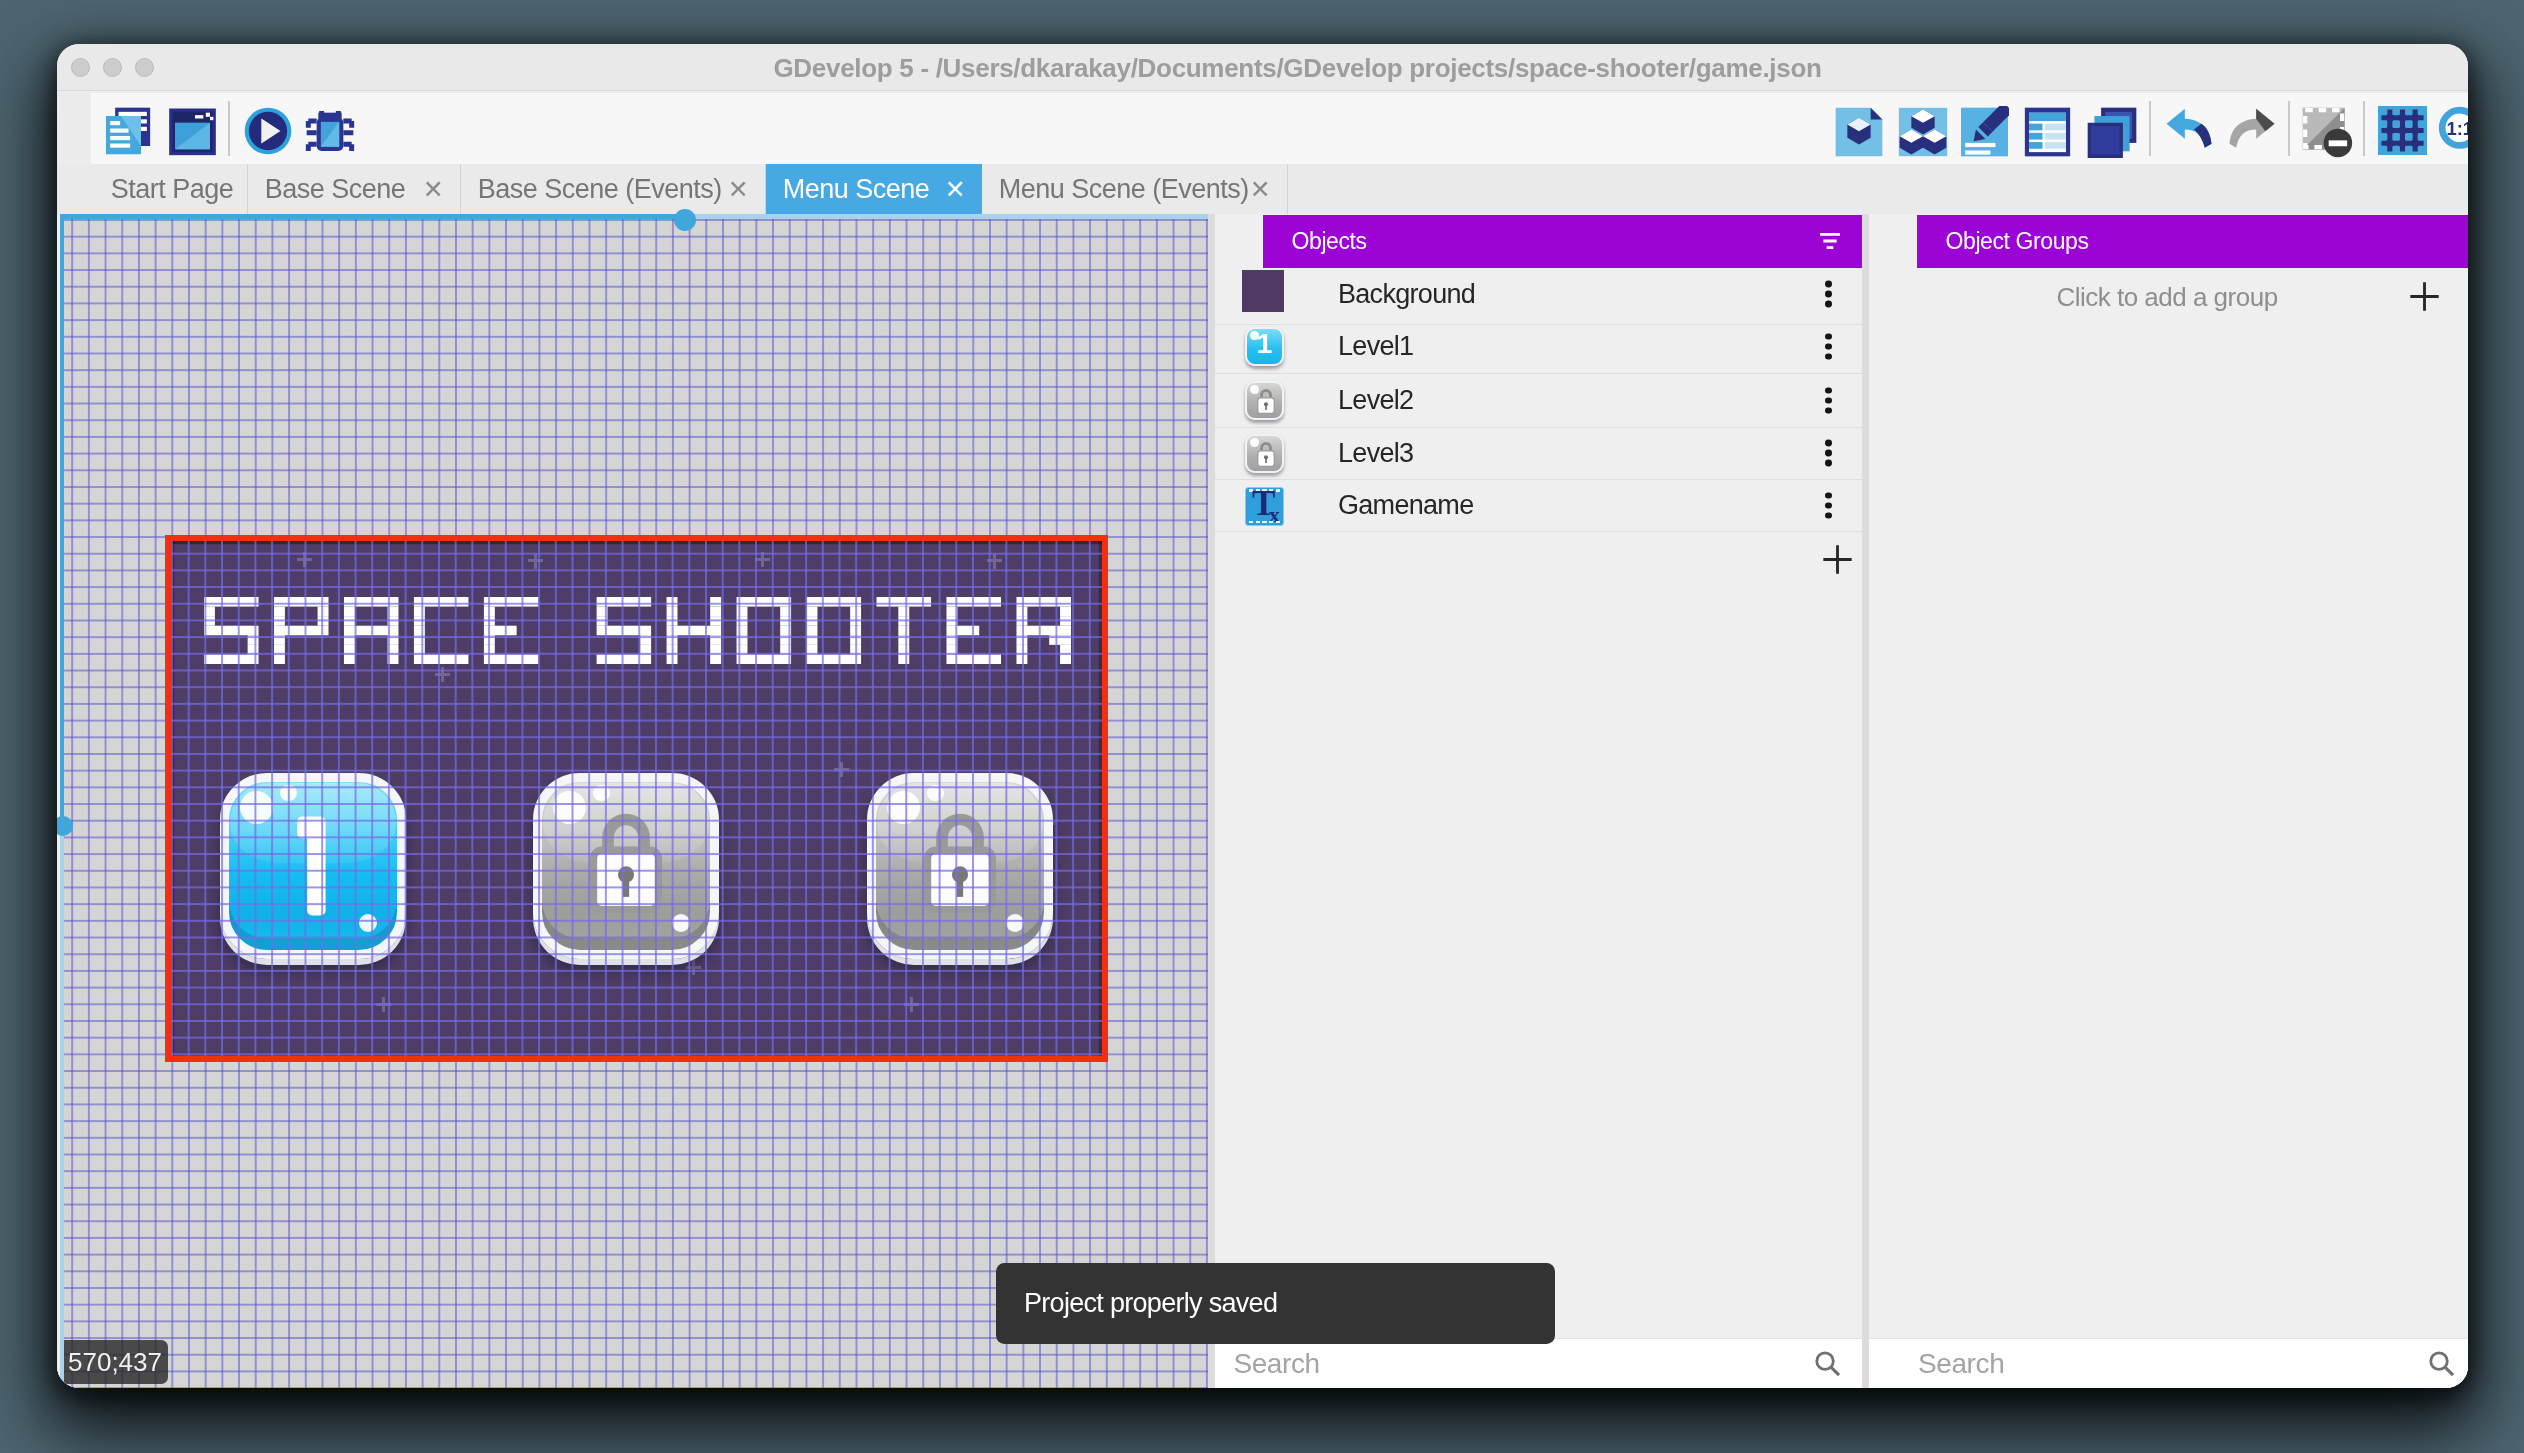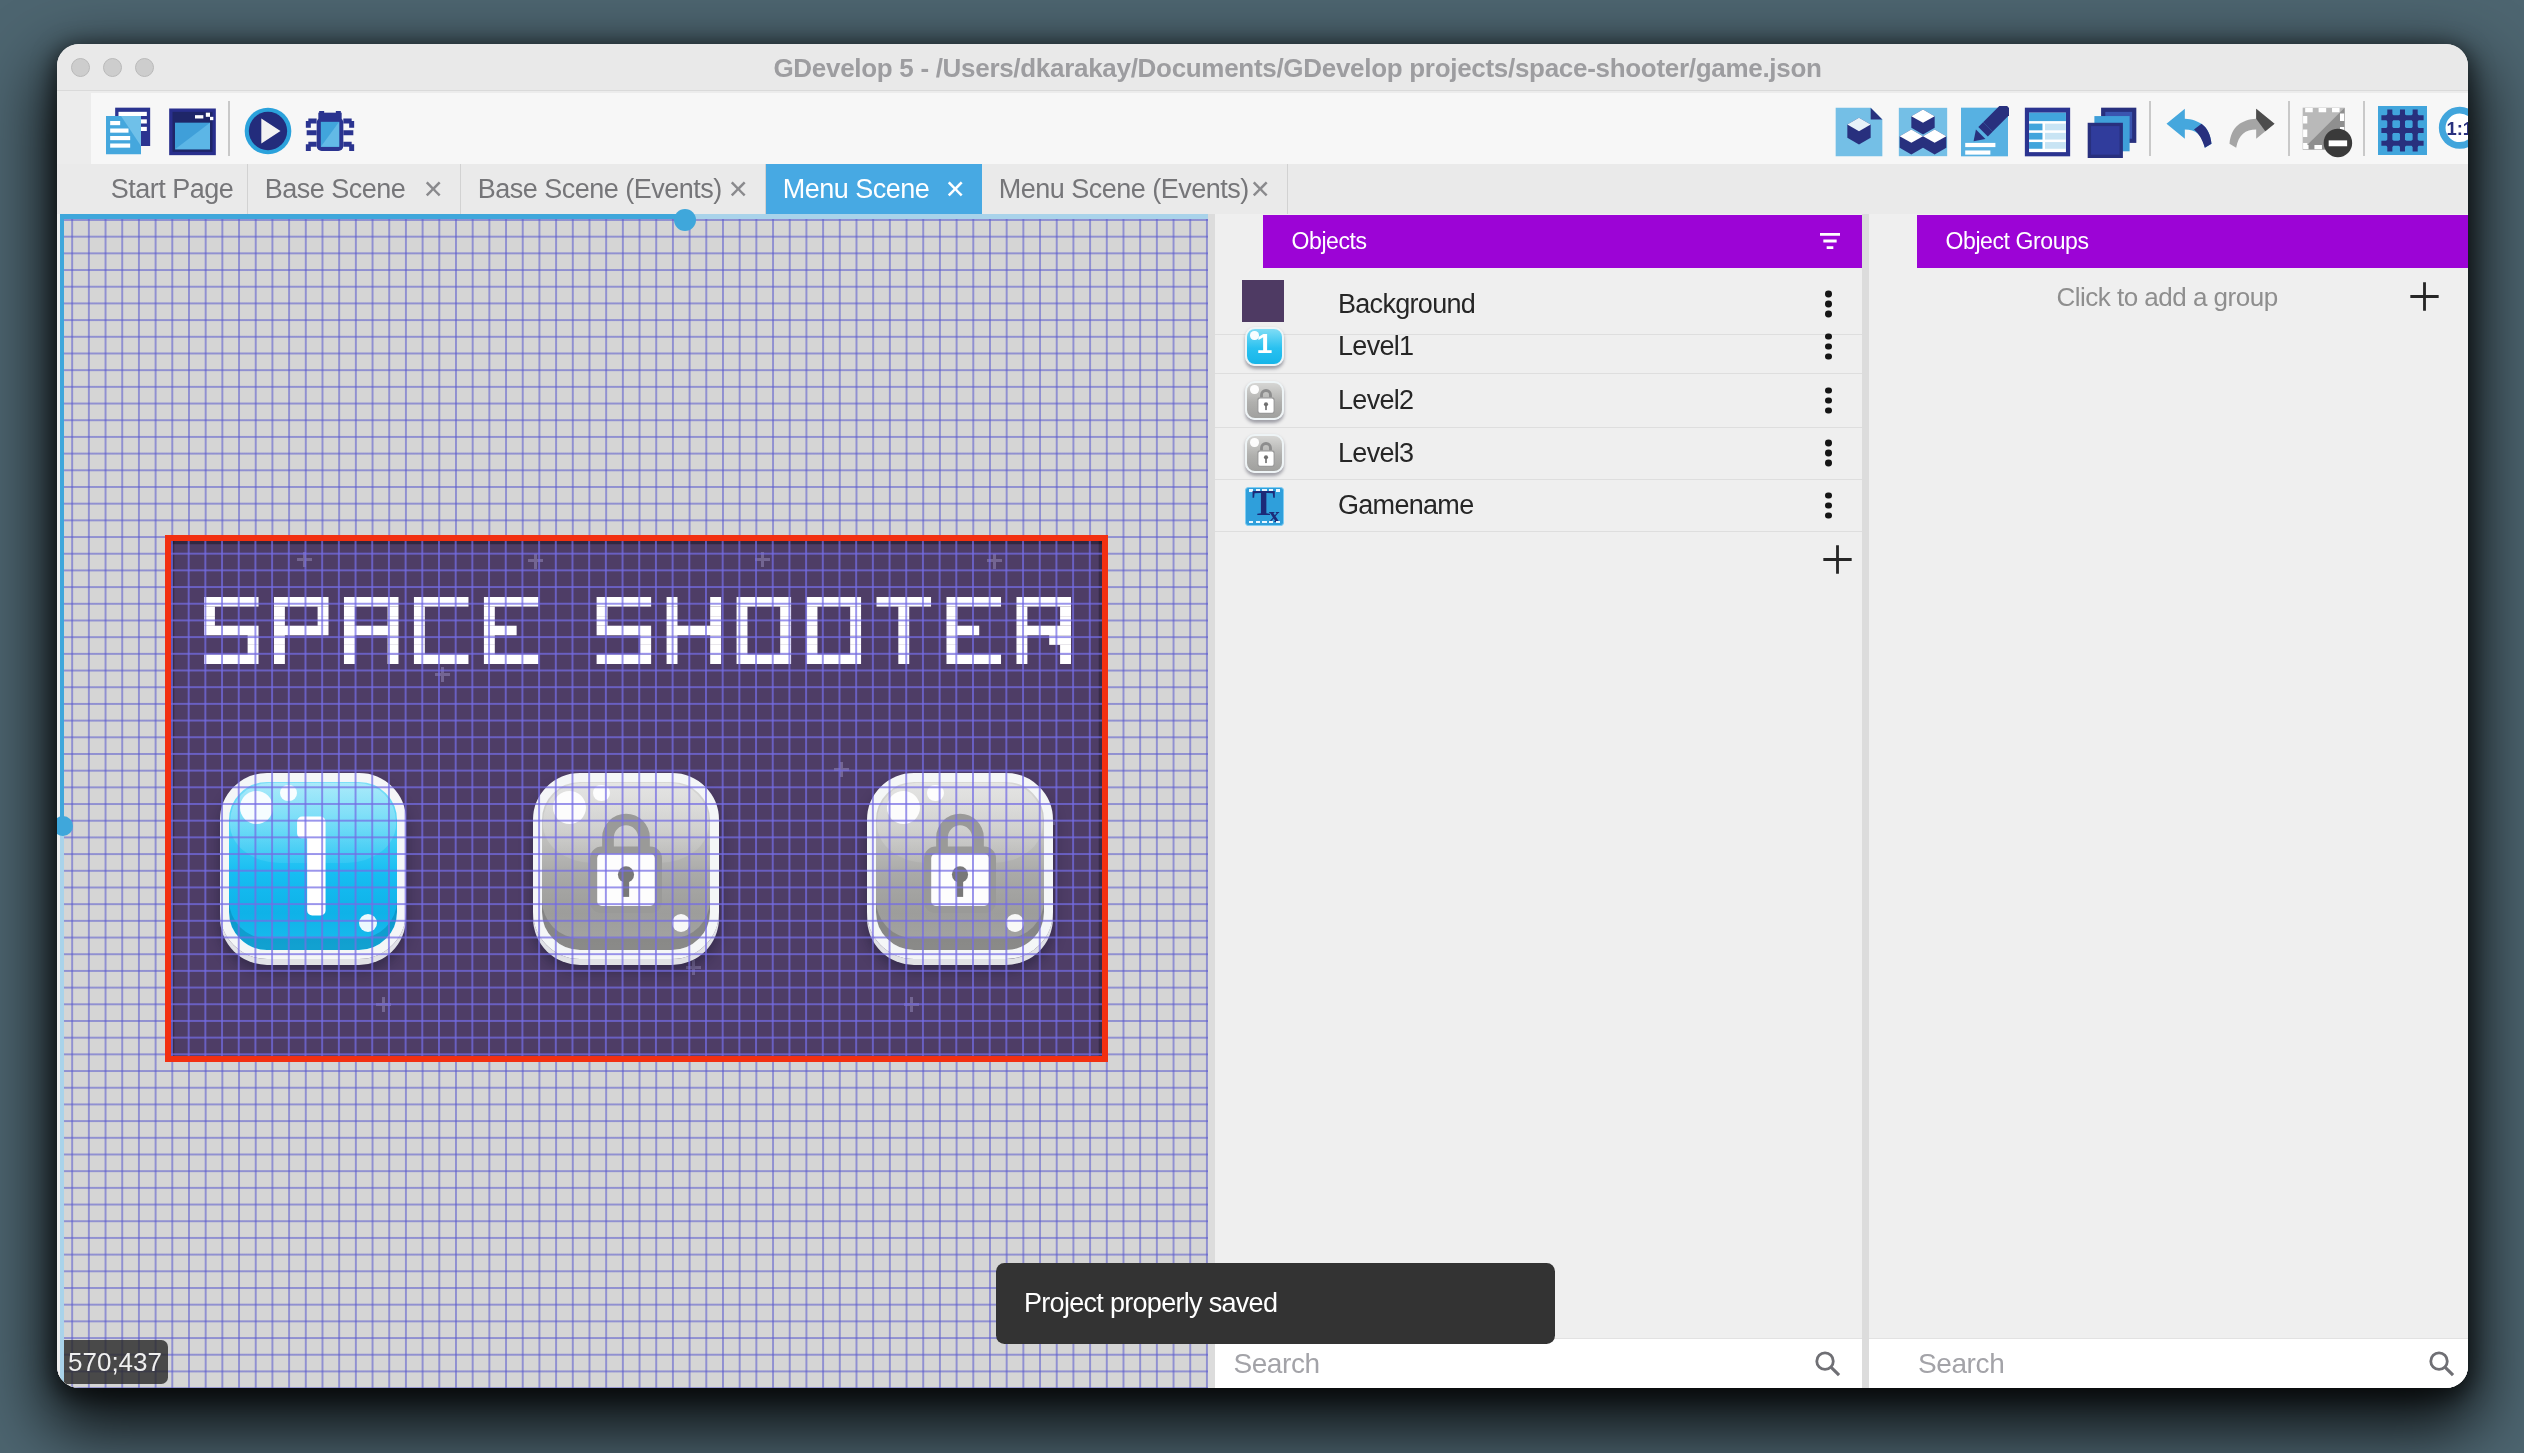--- a/index.html
+++ b/index.html
@@ -425,21 +425,21 @@
 
     <div class="panel" id="objpanel" style="left:1158px; width:647px;">
       <div class="phead" style="width:647px; top:0.8px;">Objects
         <svg style="position:absolute;right:65px;top:11.7px;" width="30" height="30" viewBox="0 0 36 36">
           <path d="M6 10 H30 M10 18 H26 M14 26 H22" stroke="#fff" stroke-width="3.4" fill="none"></path>
         </svg>
         <svg style="position:absolute;right:11px;top:11px;" width="32" height="32" viewBox="0 0 38 38">
           <path d="M10 10 L28 28 M28 10 L10 28" stroke="#fff" stroke-width="3.4" fill="none"></path>
         </svg>
       </div>
-      <div class="row" style="top:60px; height:61px;padding-left:12px;">
+      <div class="row" style="top:50px; height:61px;padding-left:12px;">
         <div style="position:absolute;left:27px;top:5.9px;width:42px;height:42px;background:#4e3a63;"></div>
         <div class="rowtext">Background</div>
         <div class="dots">
             <div></div>
             <div></div>
             <div></div>
           </div>
       </div>
       <div class="row" style="top:106px; height:54px;">
         <div class="mini mblue">

